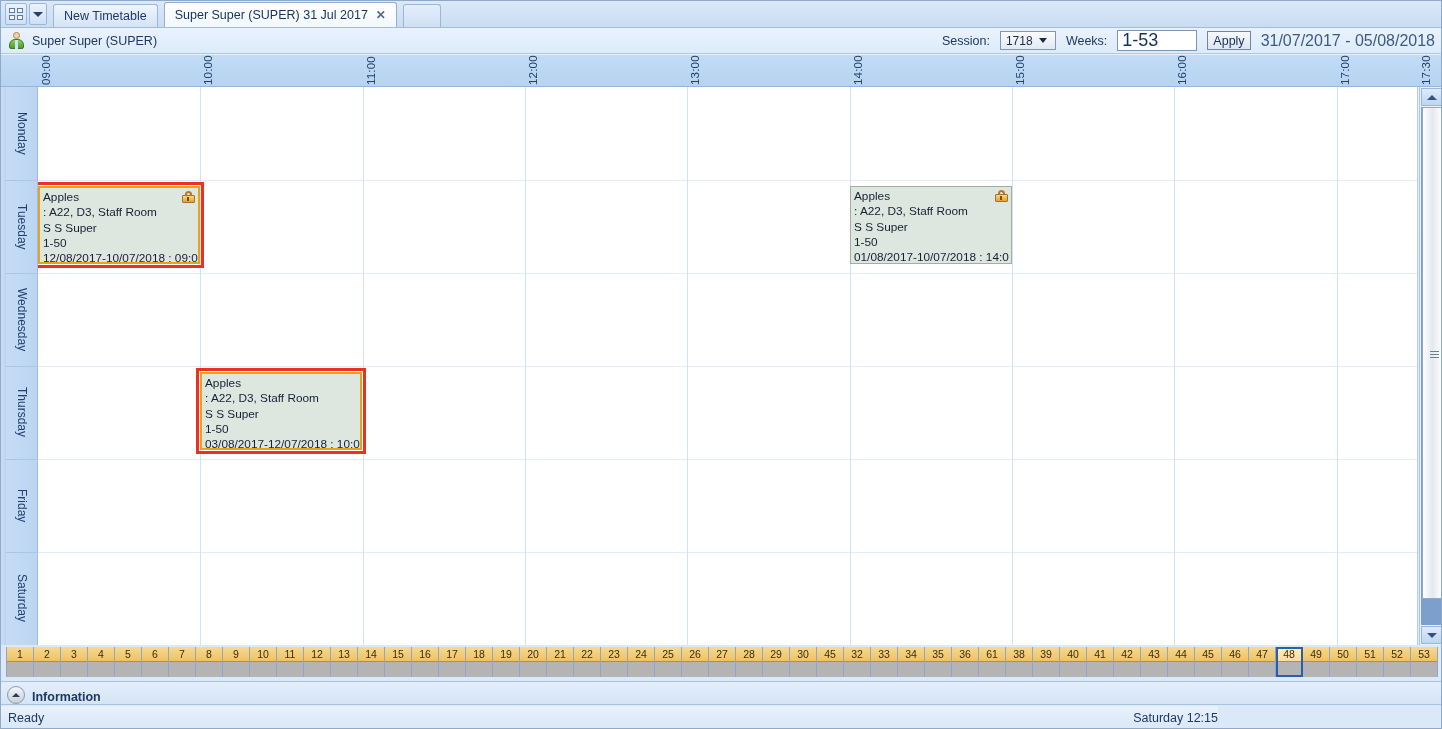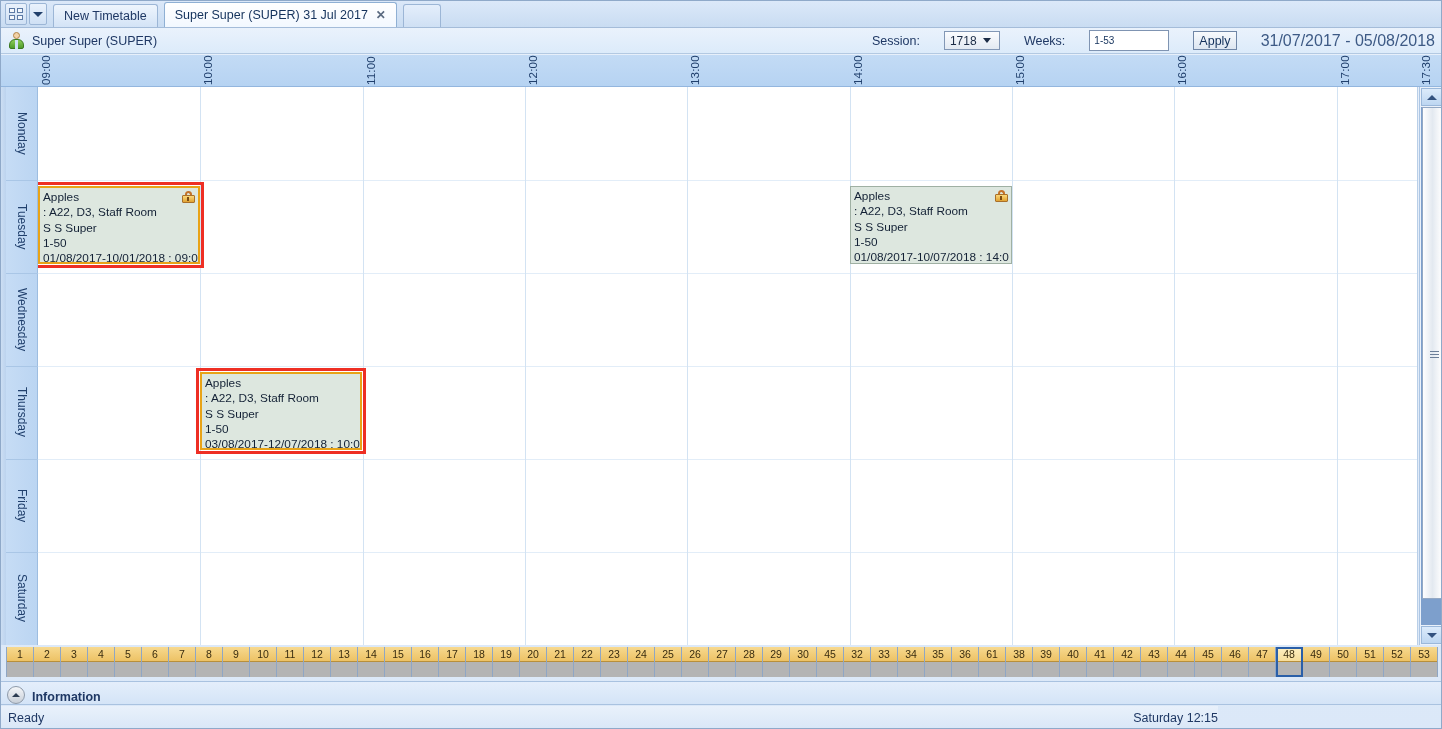--- a/index.html
+++ b/index.html
@@ -48,29 +48,29 @@
   .avatar .head { position:absolute; left:5px; top:0px; width:7px; height:7px;
                   border-radius:50%; background:#f2d2a8; border:1px solid #b08348; }
   .avatar .body { position:absolute; left:1px; top:7px; width:15px; height:10px;
                   border-radius:6px 6px 2px 2px;
                   background:linear-gradient(#8fce5a,#4e9c2c); border:1px solid #3d7a22; }
   .avatar .tie { position:absolute; left:7px; top:8px; width:3px; height:9px;
                  background:#cfe3f6; }
   .hdr-title { margin-left:7px; font-size:12.5px; color:#1f3864; }
 
   .hdr-right { margin-left:auto; display:flex; align-items:center;
-               gap:24px; padding-right:7px; font-size:12.5px; }
+               gap:10px; padding-right:7px; font-size:12.5px; }
   .hdr-right label { color:#1f3864; }
   .sel { height:19px; min-width:56px; padding:0 4px 0 5px;
          border:1px solid #8297b5; background:linear-gradient(#fbfcfe,#e2e9f2);
          display:flex; align-items:center; gap:6px; font-size:12px; color:#1b2b45; }
   .sel .cv { width:0;height:0;border-left:4px solid transparent;
              border-right:4px solid transparent;border-top:5px solid #1b2b45; }
   .wkin { height:21px; width:80px; border:1px solid #7f94b2; background:#fff;
-          padding:4px 4px; font-size:10px; color:#14325c;
+          padding:4px 4px; font-size:18px; color:#14325c;
           font-family:"Liberation Sans",sans-serif; }
   .applybtn { height:19px; padding:0 5px; border:1px solid #6f86a6;
               background:linear-gradient(#f7fafd,#dde6f1); font-size:12.5px;
               color:#14325c; cursor:pointer;
               font-family:"Liberation Sans",sans-serif; }
   .daterange { color:#3d5a85; font-size:16px; }
 
   
   .timeaxis { position:absolute; left:0; top:55px; width:1442px; height:32px;
               background:linear-gradient(#c3dbf5,#b6d3f2);
@@ -258,21 +258,21 @@
       <div class="vline" style="left: 812px;"></div>
       <div class="vline" style="left: 974px;"></div>
       <div class="vline" style="left: 1136px;"></div>
       <div class="vline" style="left: 1299px;"></div>
       <div class="ev-sel" style="left: -4px; top: 95px; width: 170px; height: 86px;"></div>
       <div class="ev gold" style="left: 0px; top: 99px; width: 162px; height: 78px;">
         <div>Apples</div>
         <div>: A22, D3, Staff Room</div>
         <div>S S Super</div>
         <div>1-50</div>
-        <div>01/08/2017-10/01/2018 : 09:0</div>
+        <div>12/08/2017-10/07/2018 : 09:0</div>
         <span class="lock">
           <i class="shk"></i>
           <i class="bdy"></i>
           <i class="kh"></i>
         </span>
       </div>
       <div class="ev" style="left: 812px; top: 99px; width: 162px; height: 78px;">
         <div>Apples</div>
         <div>: A22, D3, Staff Room</div>
         <div>S S Super</div>

